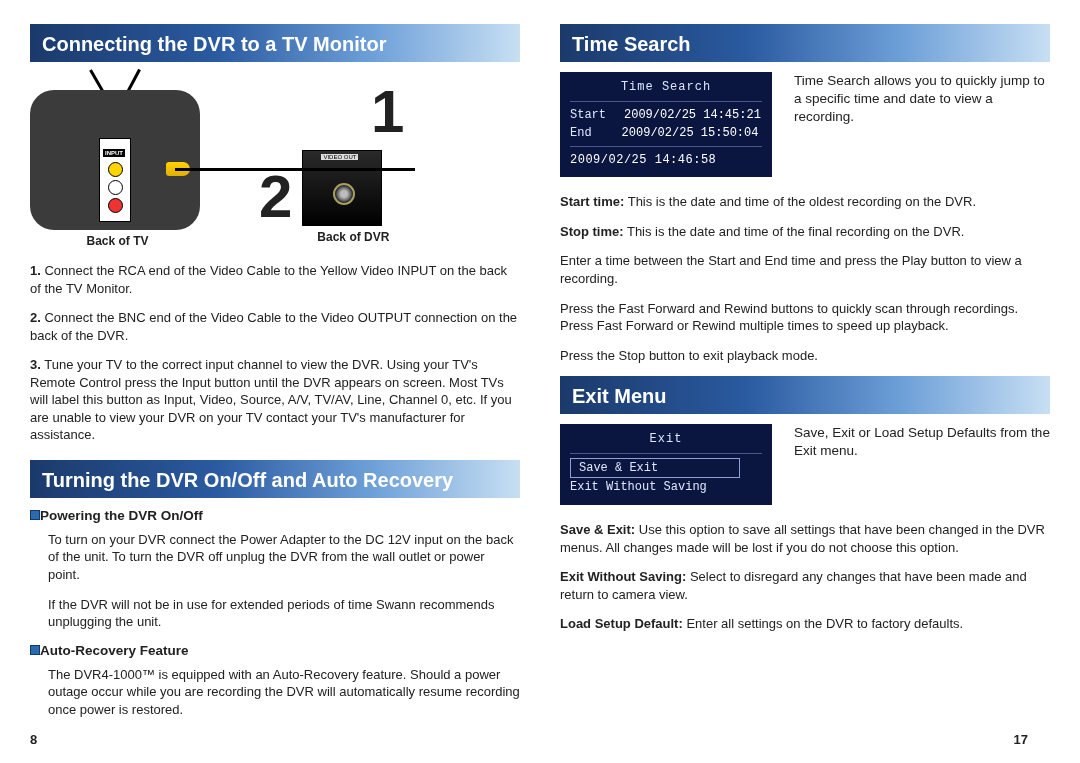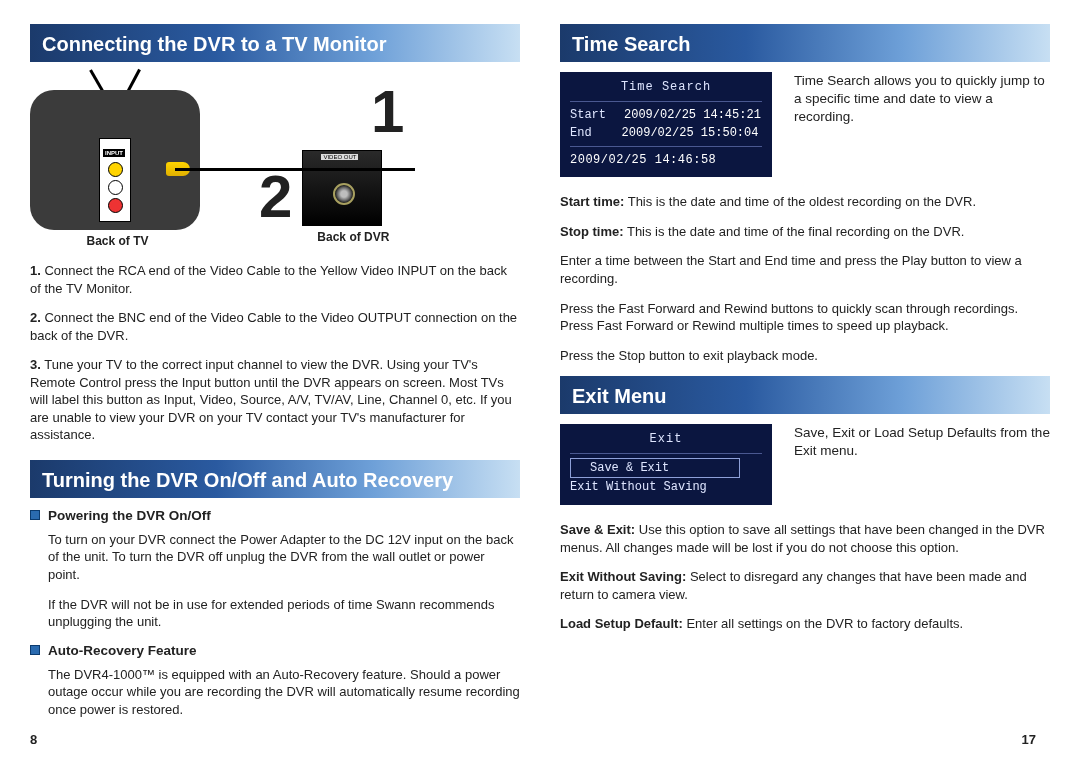--- a/index.html
+++ b/index.html
@@ -29,37 +29,37 @@
     margin-bottom: 10px;
   }
   p { font-size: 13px; line-height: 1.35; margin-bottom: 12px; }
   .inline-label { font-weight: bold; }
   .bullet-hdr {
     font-weight: bold;
     font-size: 13.5px;
     margin: 8px 0 8px 0;
     display: flex;
     align-items: center;
-    gap: 8px;
+    gap: 0;
   }
   .bullet-box {
     width: 10px; height: 10px;
     background: #2a6bb0;
     border: 1px solid #0b3b6f;
     display: inline-block;
   }
   .indent { padding-left: 18px; }
   .page-num {
     position: absolute;
     bottom: 16px;
     font-size: 13px;
     font-weight: bold;
   }
   .pn-left { left: 30px; }
-  .pn-right { right: 44px; }
+  .pn-right { right: 52px; }
 
   
   .diagram-wrap {
     display: flex;
     align-items: center;
     gap: 18px;
     margin: 6px 0 14px 0;
   }
   .tv-box {
     position: relative;
@@ -133,21 +133,21 @@
   .menu-shot .title {
     text-align: center; margin-bottom: 4px;
     letter-spacing: 1px;
   }
   .menu-shot .divider {
     border-top: 1px solid #4a5890; margin: 3px 0 4px 0;
   }
   .menu-row { display:flex; gap:18px; }
   .menu-shot .hl { color: #fff; }
   .menu-shot .sel {
-    border: 1px solid #8ea0d8; padding: 0 19px; display: inline-block;
+    border: 1px solid #8ea0d8; padding: 0 8px; display: inline-block;
     width: 170px;
   }
 
   .side-by {
     display: flex; gap: 22px; margin-bottom: 16px;
   }
   .side-by .text { flex: 1; font-size: 13.5px; line-height: 1.35; }
 </style>
 </head>
 <body>

